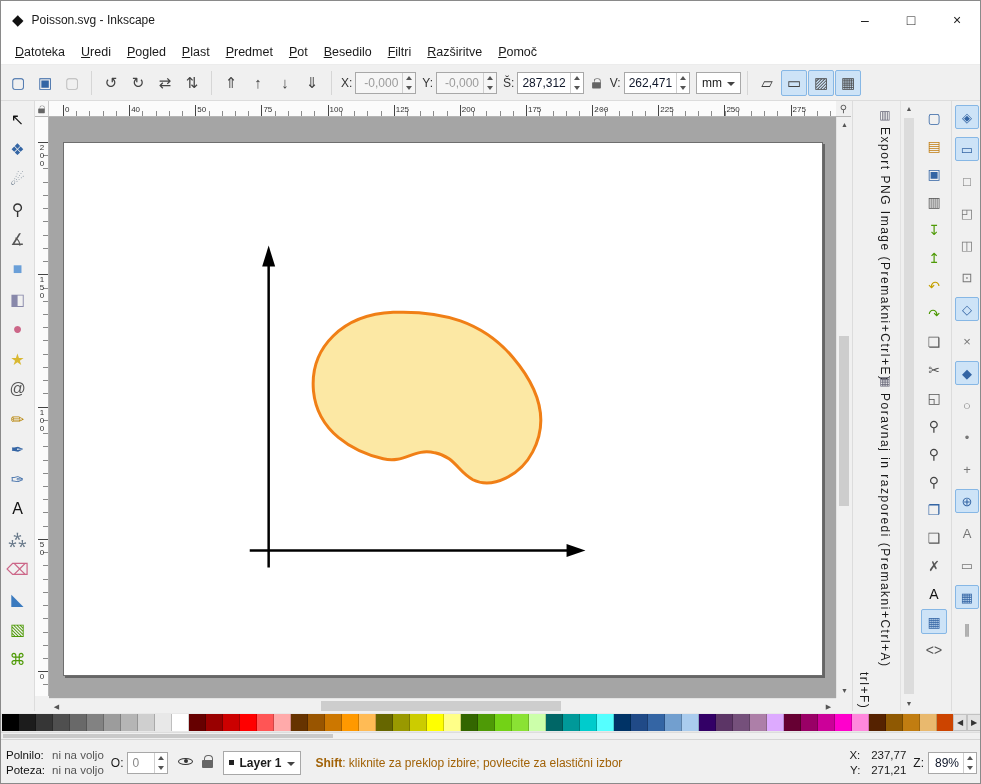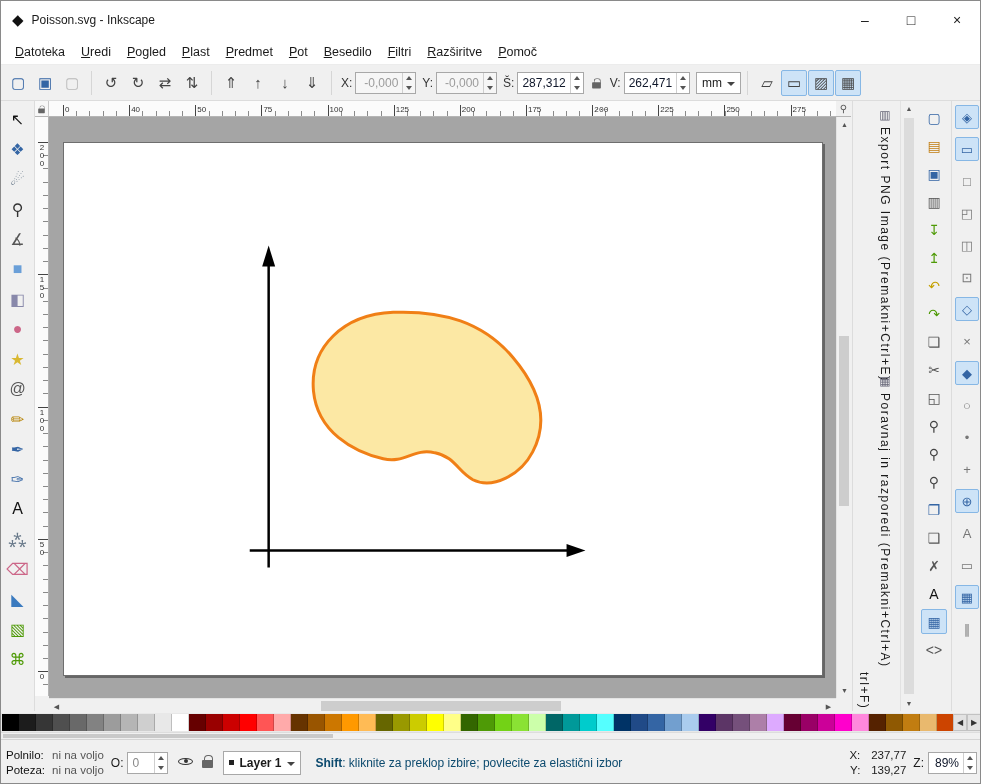--- a/index.html
+++ b/index.html
@@ -102,21 +102,21 @@
   .fs-block { display:flex; flex-direction:column; justify-content:center; font-size:11.5px; line-height:15px; }
   .fs-row { display:flex; }
   .fs-row .lbl { width:46px; color:#111; }
   .fs-row .valtxt { color:#555; }
   .opacity-block { display:flex; align-items:center; gap:4px; }
   .opacity-block .spinbox .val { min-width:26px; justify-content:flex-start; color:#888; }
   .sb-icons { display:flex; align-items:center; gap:9px; padding:0 3px; }
   .layer-combo { display:flex; align-items:center; height:24px; background:#fff; border:1px solid #a8a8a8; padding:0 5px; gap:5px; }
   .layer-dot { width:5px; height:5px; background:#222; }
   .layer-combo .lbl { font-weight:bold; }
-  .status-msg { flex:1; padding-left:8px; color:#0c4a6e; white-space:nowrap; overflow:hidden; }
+  .status-msg { flex:1; padding-left:8px; color:#a16207; white-space:nowrap; overflow:hidden; }
   .coords { display:flex; flex-direction:column; align-items:flex-end; font-size:11.5px; line-height:15px; }
   .coords .row { display:flex; gap:4px; }
   .coords .num { min-width:42px; text-align:right; }
   .zoom-block { display:flex; align-items:center; gap:4px; }
   .zoom-block .spinbox .val { min-width:34px; }
 </style>
 </head>
 <body>
 
 <div id="window">
@@ -536,21 +536,21 @@
     <div class="status-msg">
       <b>Shift</b><span>: kliknite za preklop izbire; povlecite za elastični izbor</span>
     </div>
     <div class="coords">
       <div class="row">
           <span>X:</span>
           <span class="num">237,77</span>
         </div>
       <div class="row">
           <span>Y:</span>
-          <span class="num">139,27</span>
+          <span class="num">271,21</span>
         </div>
     </div>
     <div class="zoom-block">
       <label>Z:</label>
       <div class="spinbox">
         <span class="val">89%</span>
         <span class="spin-arrows">
             <i>
               <span class="tri-up"></span>
             </i>

